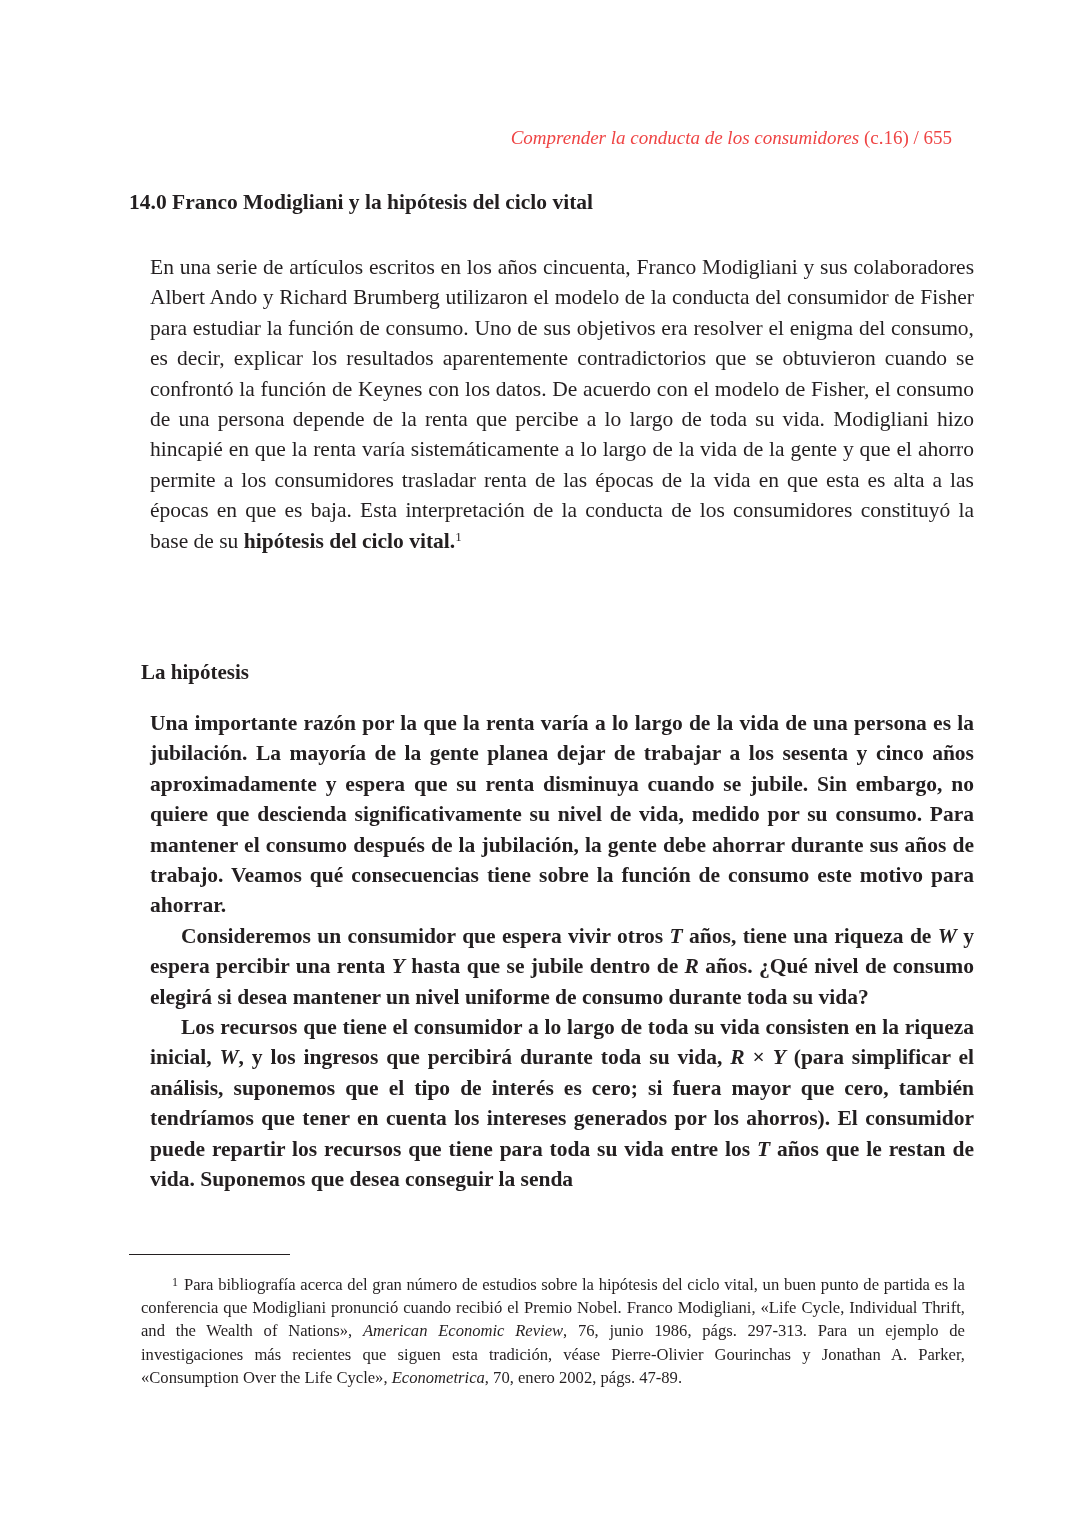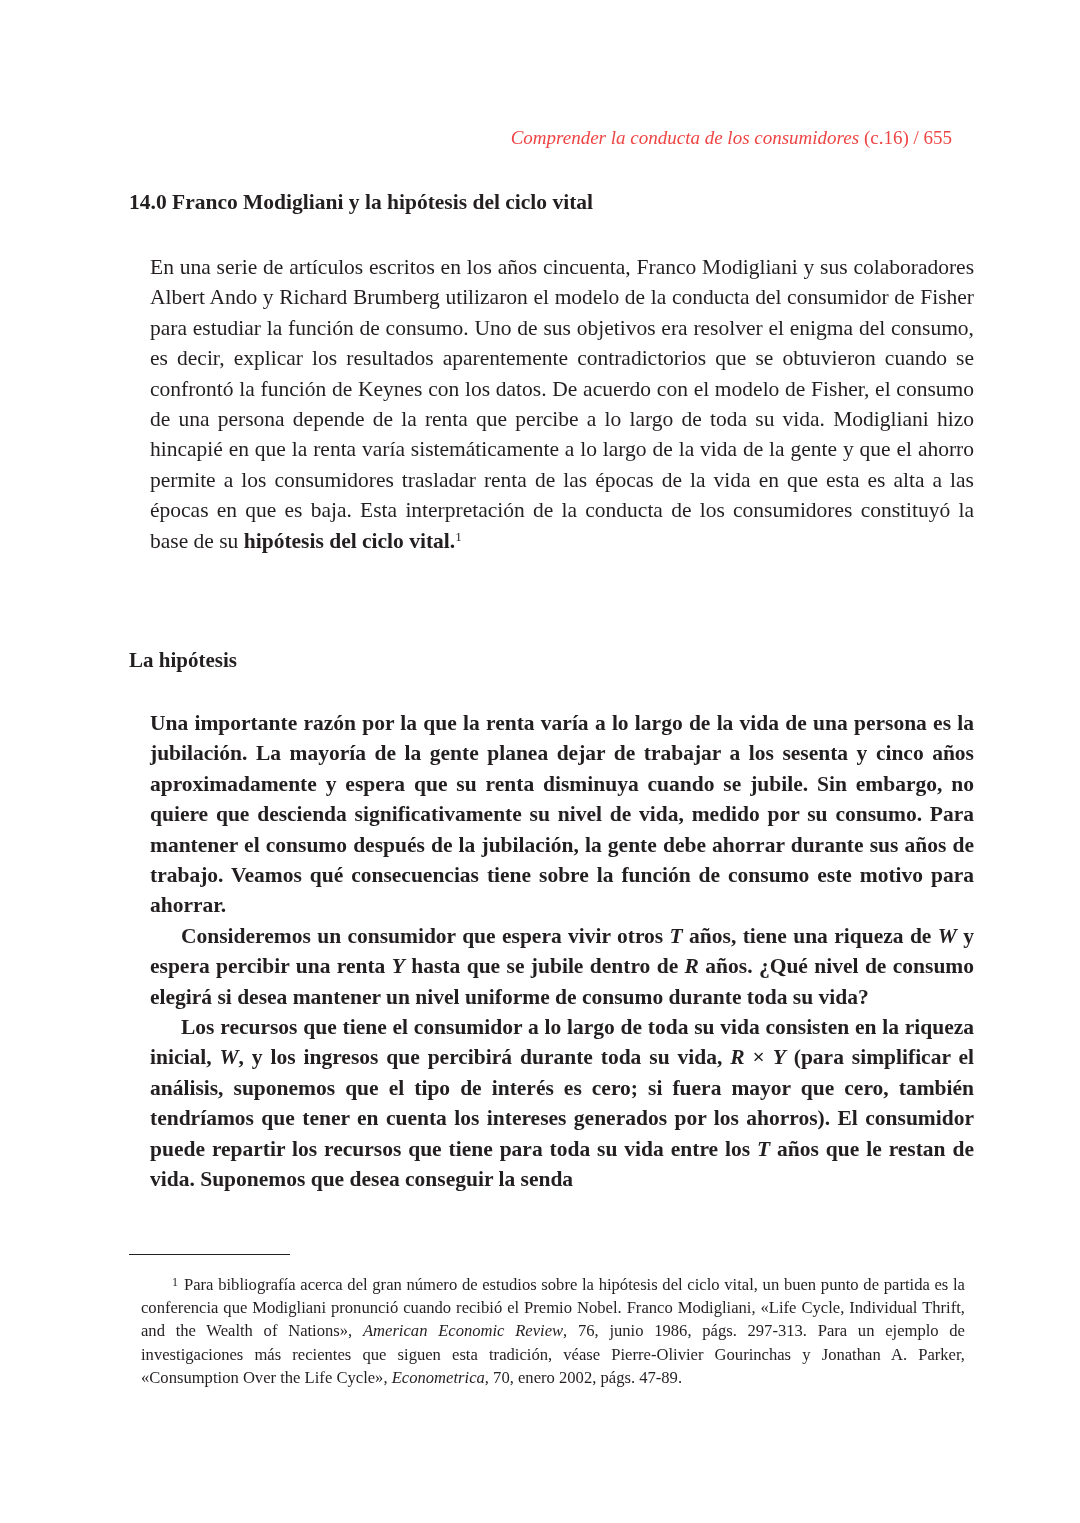--- a/index.html
+++ b/index.html
@@ -18,21 +18,21 @@
     font-size: 21.5px; font-weight: bold; line-height: 30px;
   }
   .body-text {
     position: absolute; left: 146px; width: 824px; margin: 4px;
     font-size: 21.5px; line-height: 30.4px; text-align: justify;
     hyphens: manual;
   }
   .body-text p { margin: 0; }
   .indent { text-indent: 31px; }
   .sub-title {
-    position: absolute; left: 129px; top: 645px; margin: 0;
+    position: absolute; left: 129px; top: 645px; margin: 12px;
     font-size: 21px; font-weight: bold; line-height: 30px;
   }
   .it { font-style: italic; }
   .bold { font-weight: bold; }
   sup.fnref { font-size: 13px; vertical-align: top; position: relative; top: -4px; }
   .footnote-rule {
     position: absolute; left: 129px; top: 1254px; width: 161px; height: 0;
     border-top: 1.4px solid #231f20;
   }
   .footnote {

